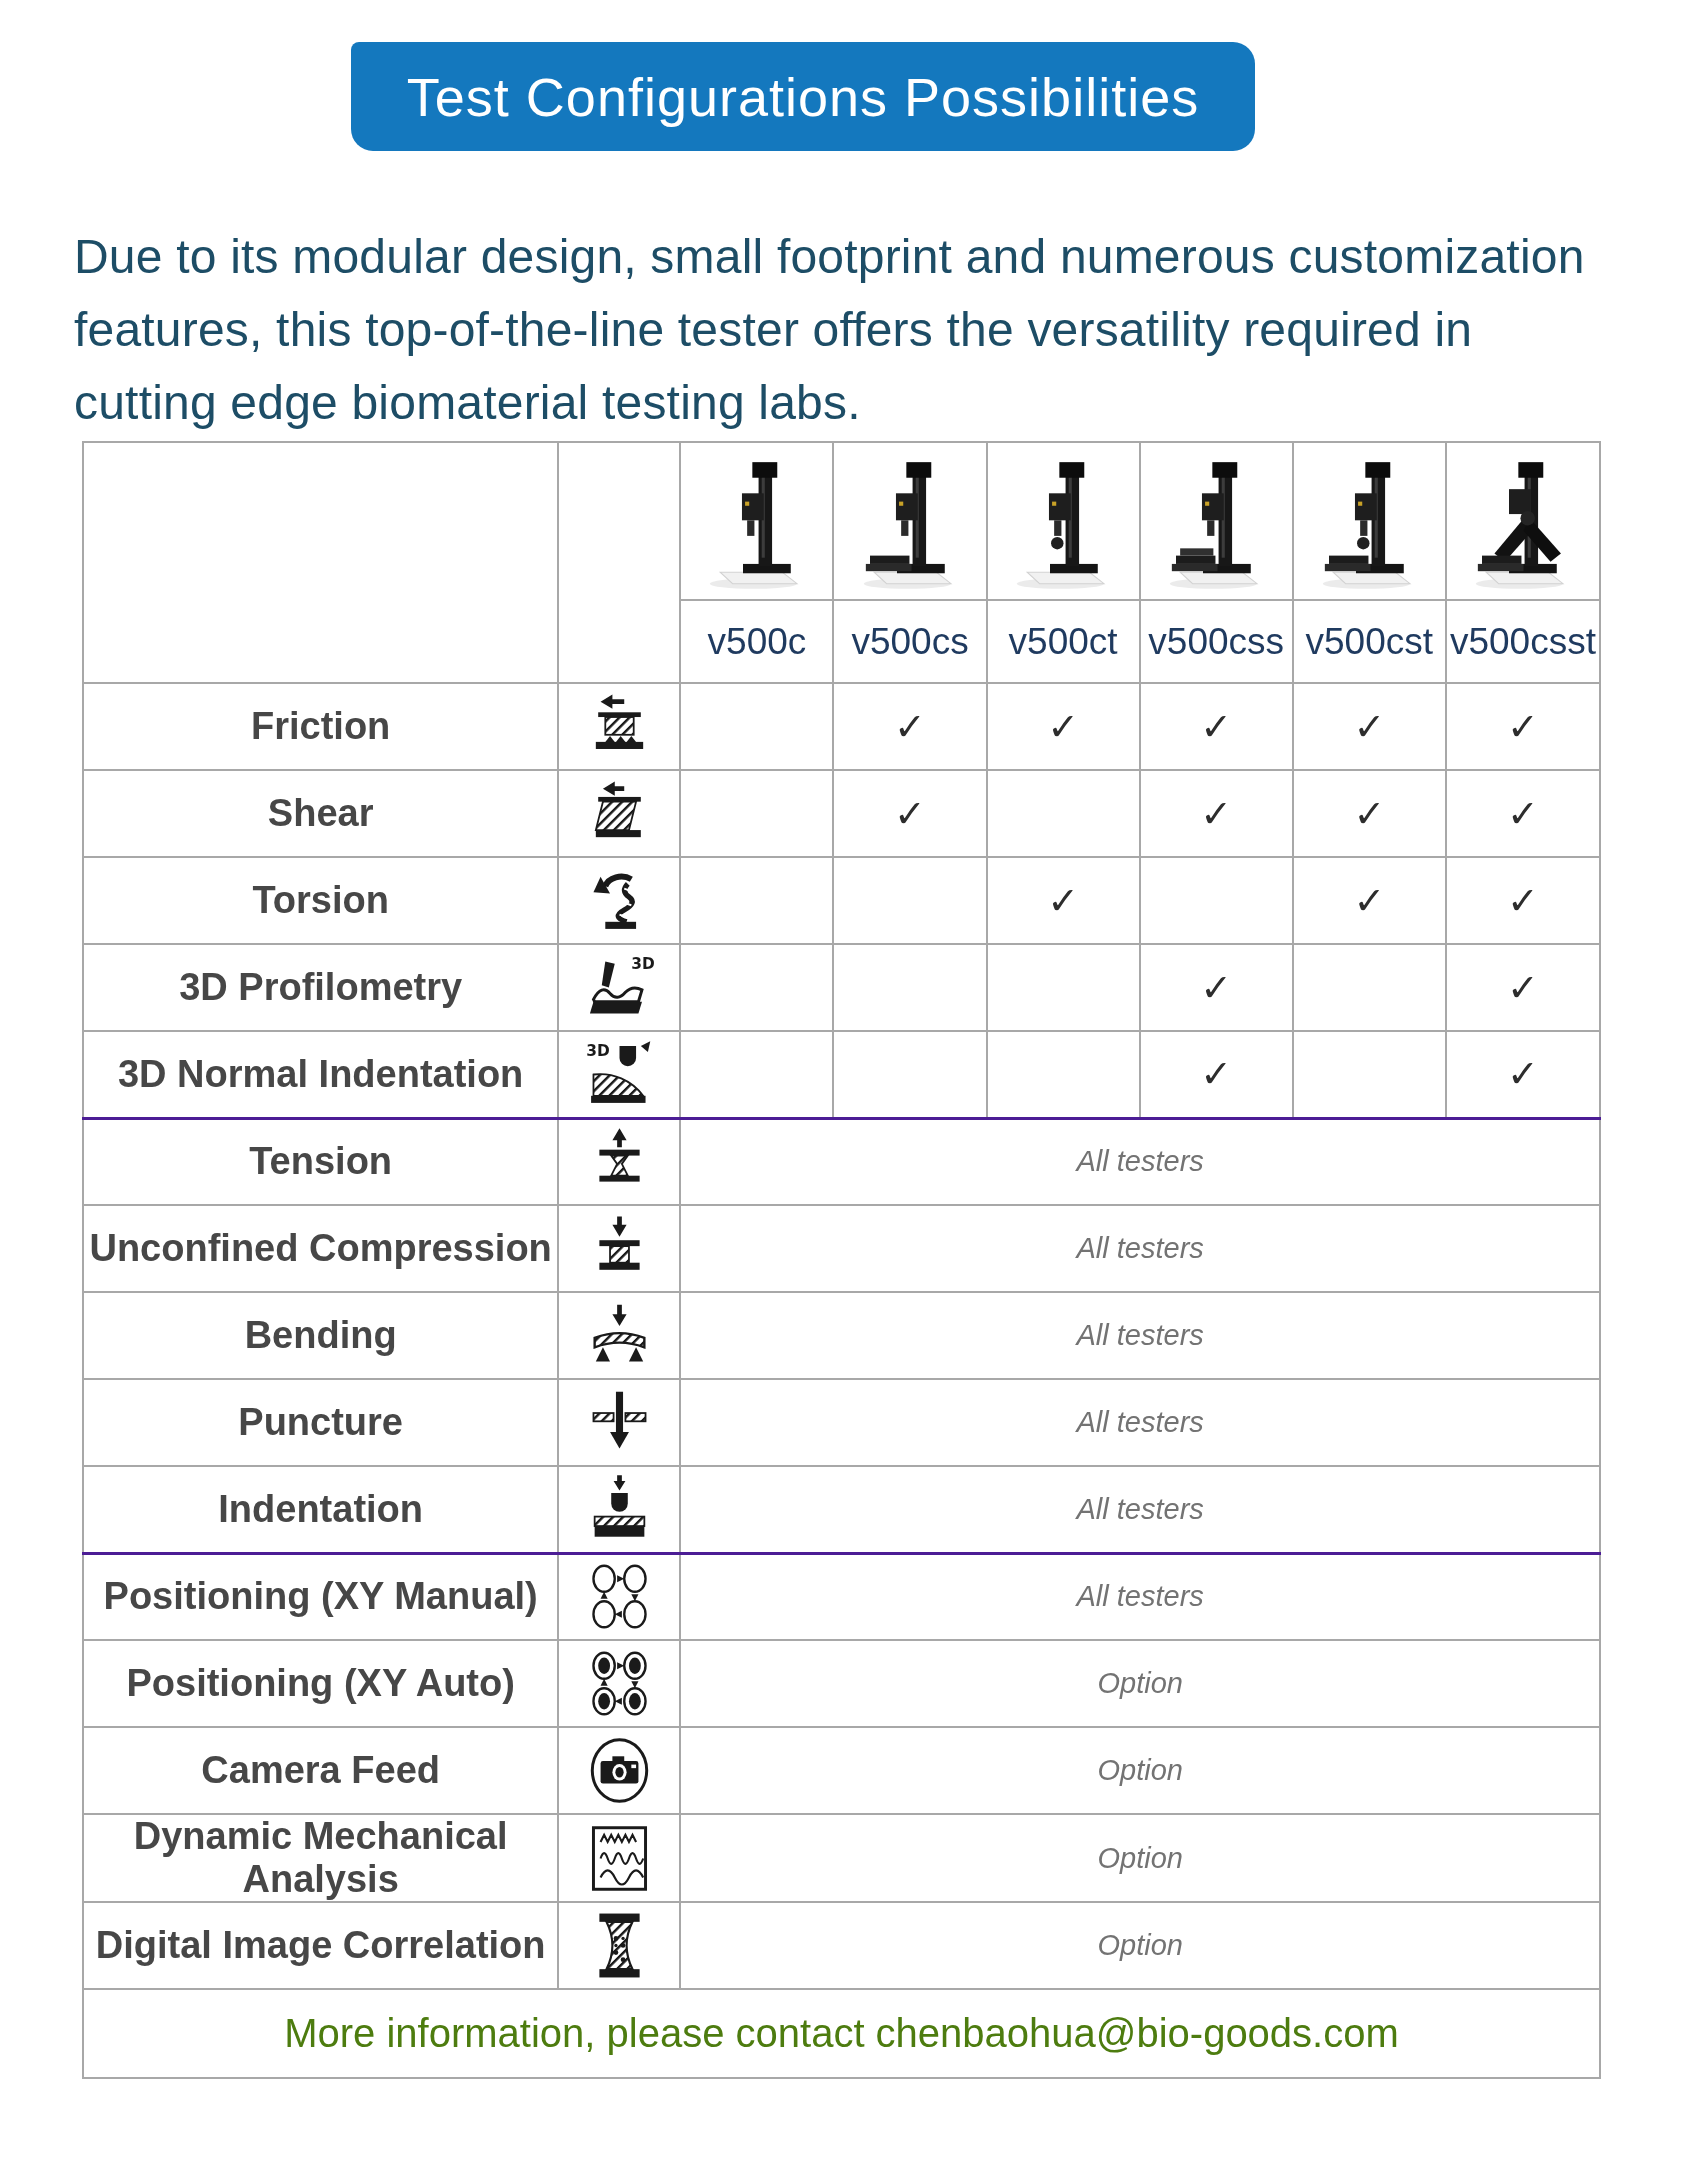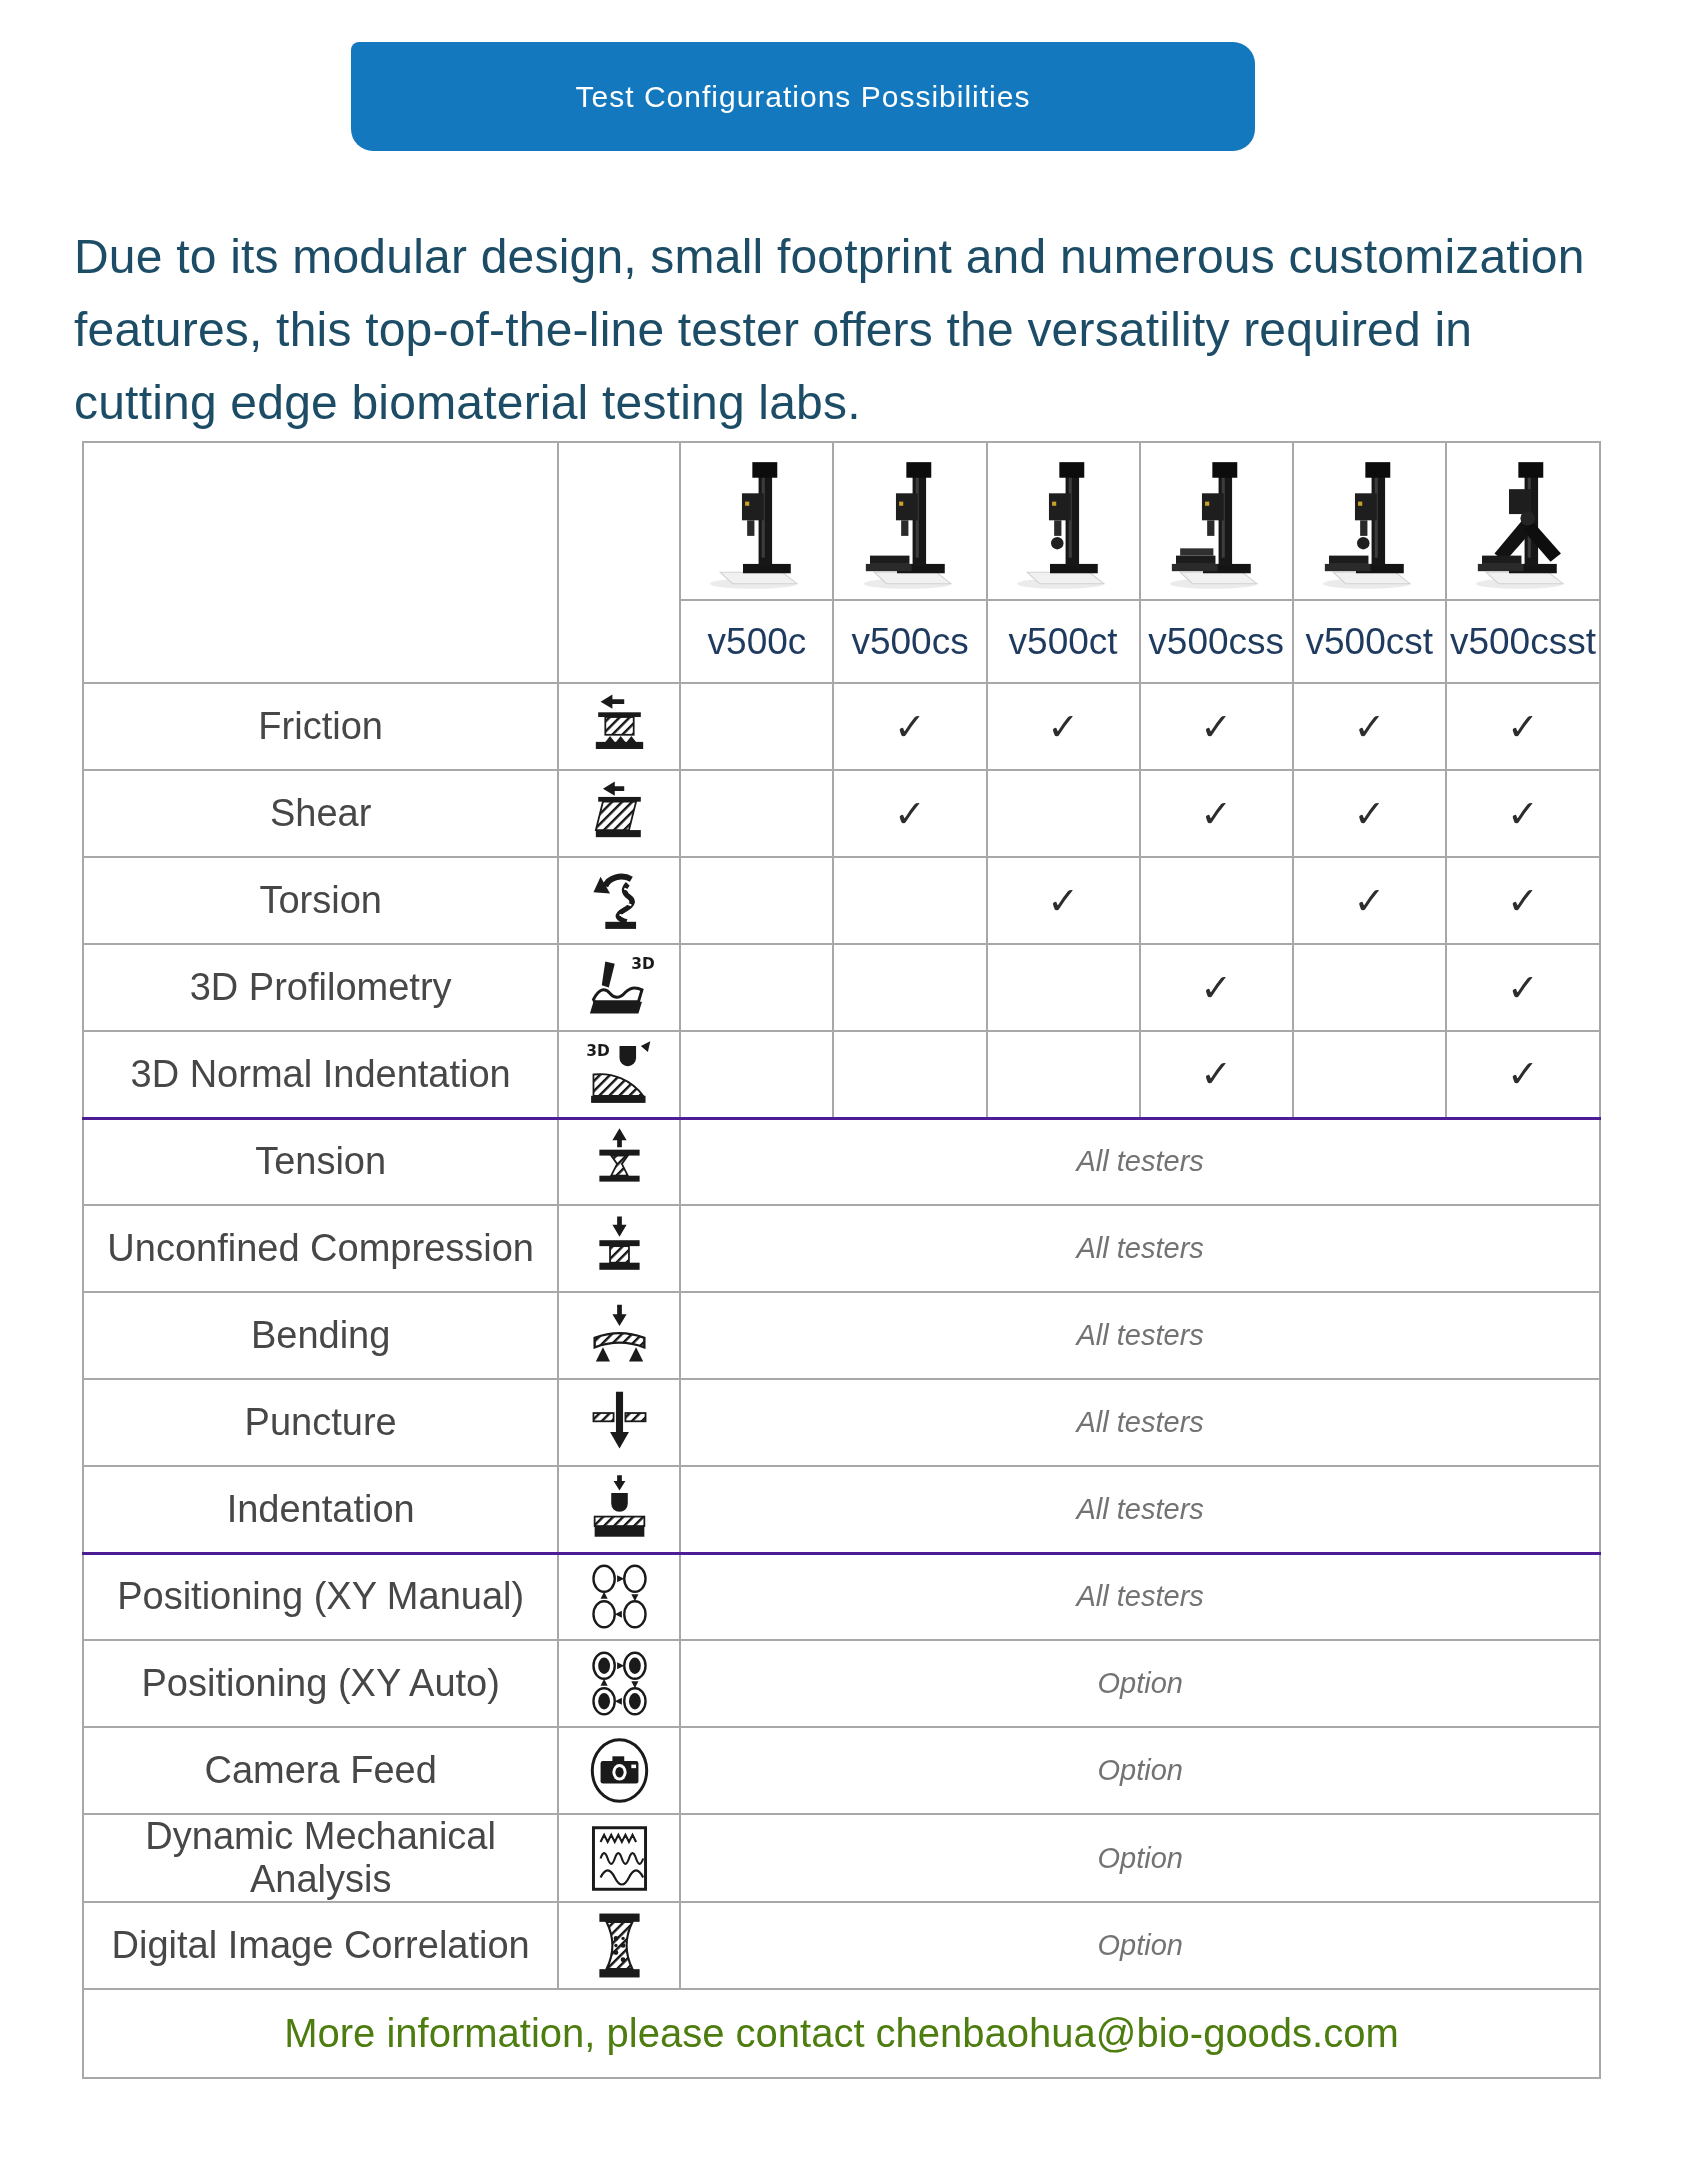--- a/index.html
+++ b/index.html
@@ -8,21 +8,21 @@
   #page { position:relative; width:1683px; height:2178px; }
 
   
   .title-banner {
     position:absolute; left:351px; top:42px; width:904px; height:109px;
     background:var(--accent,#1478BE);
     border-radius:8px 22px 22px 22px;
     display:flex; align-items:center; justify-content:center;
   }
   .title-banner span{
-    color:#ffffff; font-size:30px; font-weight:300; letter-spacing:1px;
+    color:#ffffff; font-size:54px; font-weight:300; letter-spacing:1px;
   }
 
   
   .intro {
     position:absolute; left:74px; top:220px; width:1546px;
     color:var(--intro-color,#1D4D66);
     font-size:48px; font-weight:300; line-height:73px; letter-spacing:0.2px;
   }
 
   
@@ -33,21 +33,21 @@
     border:2px solid #a8a8a8; text-align:center; vertical-align:middle;
     background:#fff; overflow:hidden;
   }
   tr.row-img td    { height:158px; }
   tr.row-names td  { height:83px;  color:var(--model-color,#1F3A5F);
                      font-size:37px; font-weight:300; }
   tr.feature td    { height:87px; }
   tr.group-start td{ border-top:3px solid #4c1d95; }
   tr.footer-row td { height:89px; color:#4d7c0f; font-size:40px; font-weight:300; }
 
-  td.row-label { color:#474747; font-size:38px; font-weight:400; }
+  td.row-label { color:#474747; font-size:38px; font-weight:700; }
   td.icon-cell svg { display:block; margin:0 auto; }
   td.span-cell { color:#737373; font-size:29px; font-weight:300;font-style:italic; }
   .check { color:#2d2d2d; font-size:38px; font-weight:400;
            font-family:"DejaVu Sans", sans-serif; display:inline-block; }
   .machine-wrap { width:119px; height:139px; margin:4px auto 0; display:flex;
                   align-items:flex-end; justify-content:center; }
   .hidden-defs { position:absolute; width:0; height:0; }
 </style>
 </head>
 <body>

